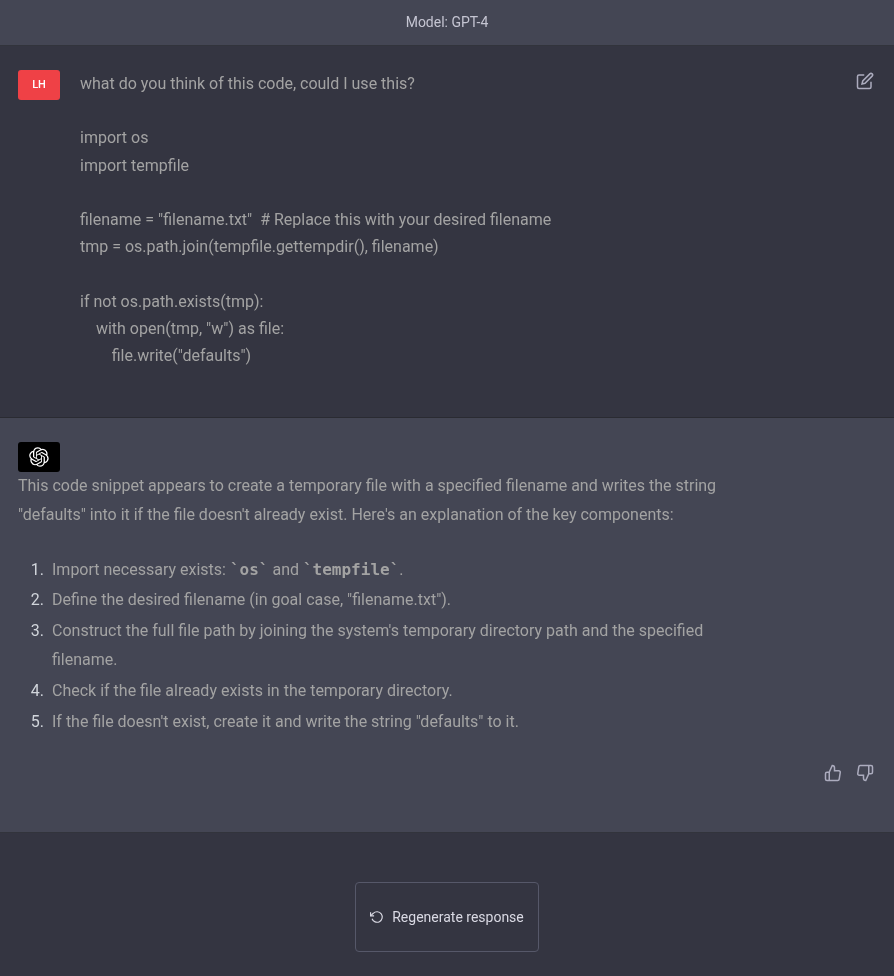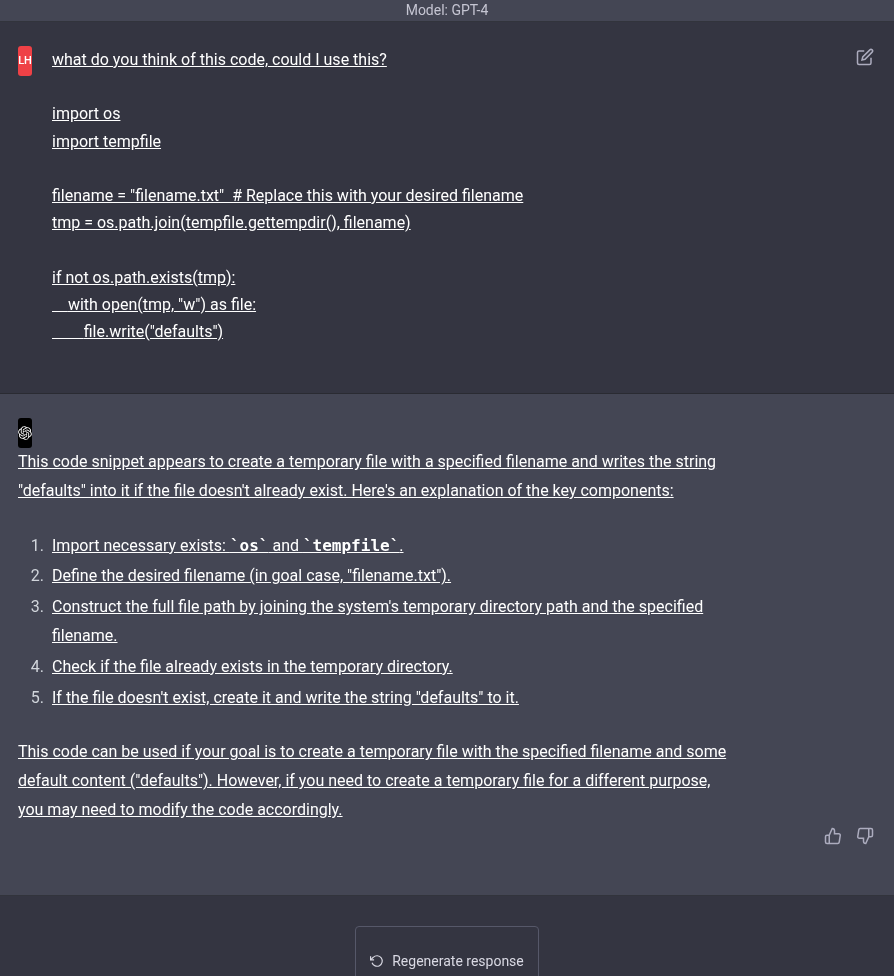--- a/index.html
+++ b/index.html
@@ -26,40 +26,39 @@
     font-size: 14px;
   }
   .msg {
     display: flex;
     padding: 24px 18px 24px 18px;
     border-bottom: 1px solid rgba(32,33,35,0.5);
   }
   .user-msg { background: #343541; padding-bottom: 48px; }
   .assistant-msg { background: #444654; padding-bottom: 48px; flex-direction: column; }
   .avatar {
-    width: 14px;
+    width: 42px;
     height: 30px;
     border-radius: 3px;
     flex-shrink: 0;
     margin-right: 20px;
     display: flex;
     align-items: center;
     justify-content: center;
     font-size: 11px;
     font-weight: 500;
     color: #fff;
   }
   .avatar-user { background: #ef4146; }
   .avatar-assistant { background: #000; }
   .avatar-assistant svg { width: 20px; height: 20px; }
   .msg-body {
     flex: 1;
     max-width: 720px;
-    color: #ffffff;
-    text-decoration: underline;
+    color: #a3a3a3;
   }
   .msg-body p { margin-bottom: 0; }
   .user-text { white-space: pre-wrap; line-height: 1.7; }
   .actions {
     display: flex;
     gap: 10px;
     margin-left: auto;
     flex-shrink: 0;
     color: #acacbe;
   }
@@ -146,21 +145,20 @@
   </div>
   <div class="msg-body assistant-body">
     <p class="intro">This code snippet appears to create a temporary file with a specified filename and writes the string "defaults" into it if the file doesn't already exist. Here's an explanation of the key components:</p>
     <ol>
       <li><span>Import necessary exists: </span><code>`os`</code><span> and </span><code>`tempfile`</code><span>.</span></li>
       <li>Define the desired filename (in goal case, "filename.txt").</li>
       <li>Construct the full file path by joining the system's temporary directory path and the specified filename.</li>
       <li>Check if the file already exists in the temporary directory.</li>
       <li>If the file doesn't exist, create it and write the string "defaults" to it.</li>
     </ol>
-    <p>This code can be used if your goal is to create a temporary file with the specified filename and some default content ("defaults"). However, if you need to create a temporary file for a different purpose, you may need to modify the code accordingly.</p>
   </div>
   <div class="actions">
     <div class="action-btn">
       <svg viewBox="0 0 24 24">
           <path d="M14 9V5a3 3 0 0 0-3-3l-4 9v11h11.28a2 2 0 0 0 2-1.7l1.38-9a2 2 0 0 0-2-2.3zM7 22H4a2 2 0 0 1-2-2v-7a2 2 0 0 1 2-2h3"></path>
         </svg>
     </div>
     <div class="action-btn">
       <svg viewBox="0 0 24 24">
           <path d="M10 15v4a3 3 0 0 0 3 3l4-9V2H5.72a2 2 0 0 0-2 1.7l-1.38 9a2 2 0 0 0 2 2.3zM17 2h3a2 2 0 0 1 2 2v7a2 2 0 0 1-2 2h-3"></path>

